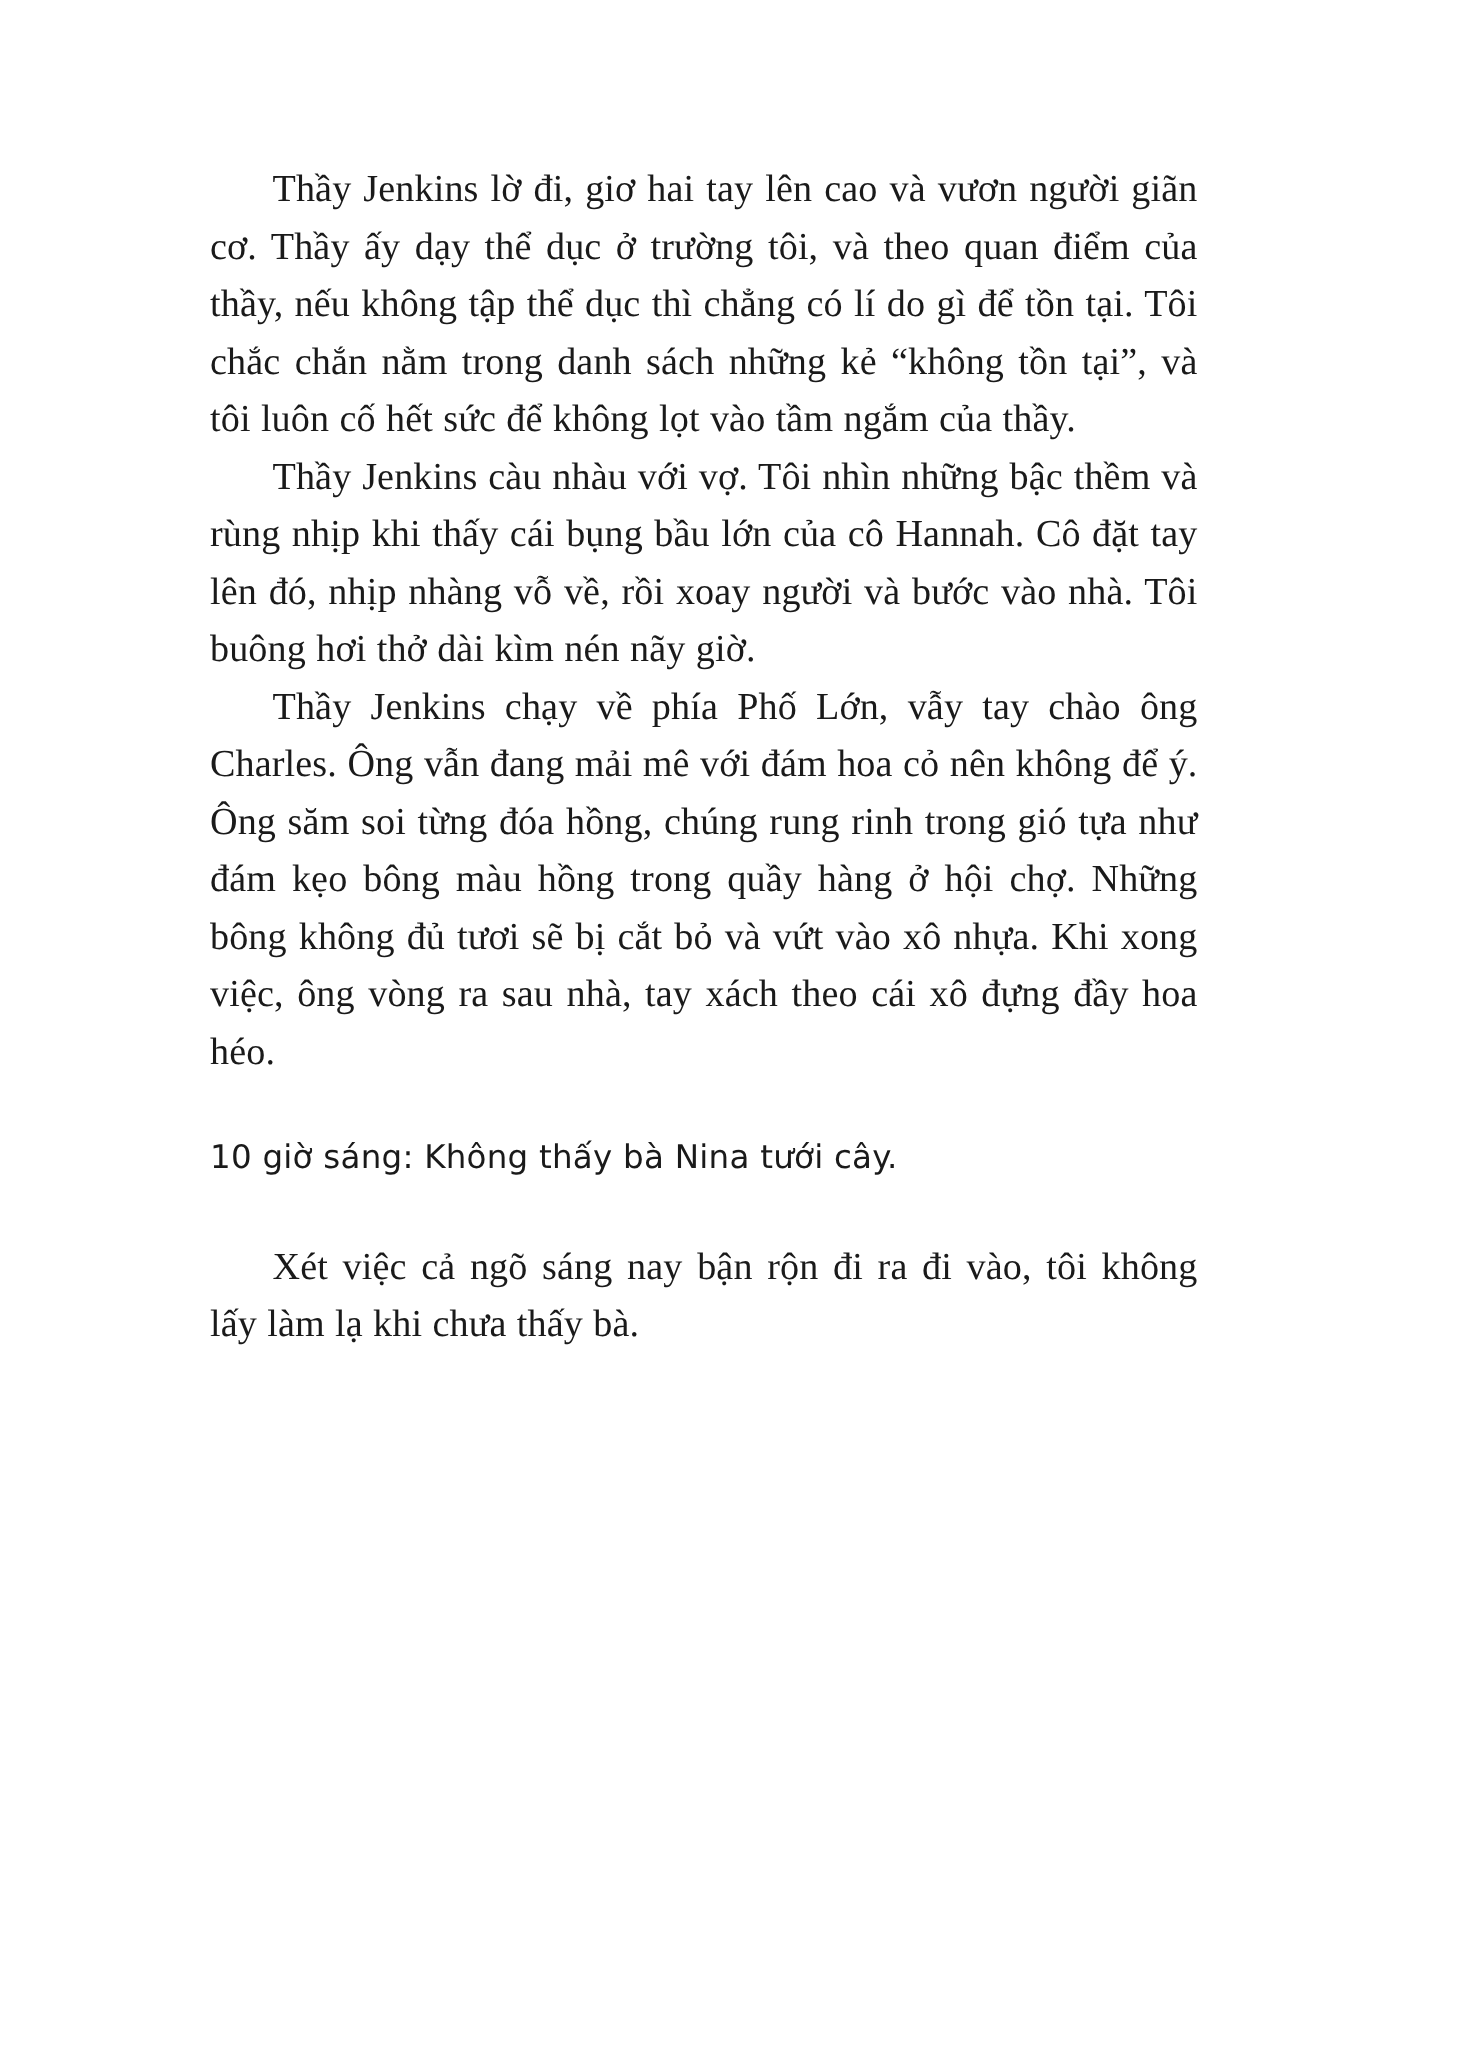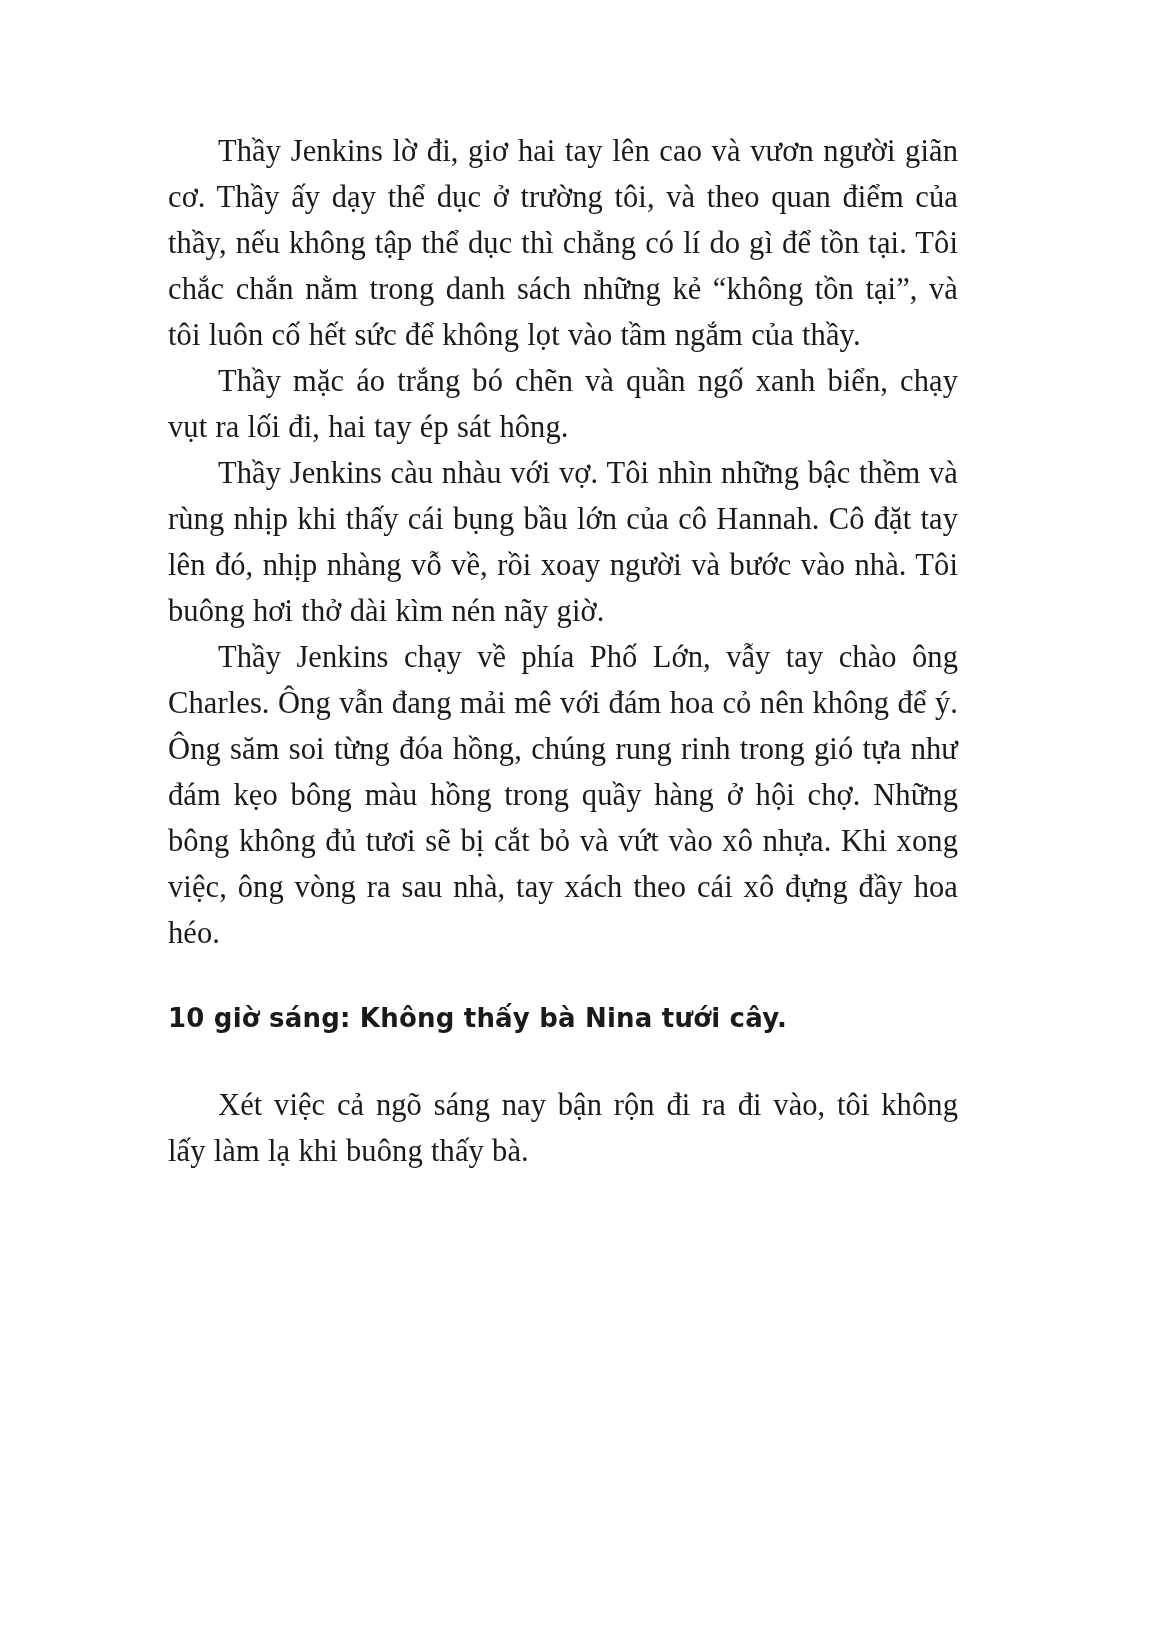--- a/index.html
+++ b/index.html
@@ -29,21 +29,21 @@
     line-height: 46px;
     text-align: justify;
     text-indent: 50px;
     letter-spacing: 0.1px;
     word-spacing: 0.5px;
   }
   .heading {
     margin: 0;
     font-family: "DejaVu Sans", sans-serif;
     font-size: 26px;
-    font-weight: bold;
+    font-weight: normal;
     line-height: 40px;
     letter-spacing: 0.2px;
   }
   .spacer-before-heading { height: 42px; }
   .spacer-after-heading { height: 44px; }
   .folio {
     position: absolute;
     left: 0;
     right: 0;
     top: 1478px;
@@ -55,27 +55,26 @@
   }
 </style>
 </head>
 <body>
 
 <div class="page">
 
   <div class="text-column">
 
     <p class="para">Thầy Jenkins lờ đi, giơ hai tay lên cao và vươn người giãn cơ. Thầy ấy dạy thể dục ở trường tôi, và theo quan điểm của thầy, nếu không tập thể dục thì chẳng có lí do gì để tồn tại. Tôi chắc chắn nằm trong danh sách những kẻ “không tồn tại”, và tôi luôn cố hết sức để không lọt vào tầm ngắm của thầy.</p>
-    <p class="para">Thầy mặc áo trắng bó chẽn và quần ngố xanh biển, chạy vụt ra lối đi, hai tay ép sát hông.</p>
     <p class="para">Thầy Jenkins càu nhàu với vợ. Tôi nhìn những bậc thềm và rùng nhịp khi thấy cái bụng bầu lớn của cô Hannah. Cô đặt tay lên đó, nhịp nhàng vỗ về, rồi xoay người và bước vào nhà. Tôi buông hơi thở dài kìm nén nãy giờ.</p>
     <p class="para">Thầy Jenkins chạy về phía Phố Lớn, vẫy tay chào ông Charles. Ông vẫn đang mải mê với đám hoa cỏ nên không để ý. Ông săm soi từng đóa hồng, chúng rung rinh trong gió tựa như đám kẹo bông màu hồng trong quầy hàng ở hội chợ. Những bông không đủ tươi sẽ bị cắt bỏ và vứt vào xô nhựa. Khi xong việc, ông vòng ra sau nhà, tay xách theo cái xô đựng đầy hoa héo.</p>
 
     <div class="spacer-before-heading"></div>
     <p class="heading">10 giờ sáng: Không thấy bà Nina tưới cây.</p>
     <div class="spacer-after-heading"></div>
 
-    <p class="para">Xét việc cả ngõ sáng nay bận rộn đi ra đi vào, tôi không lấy làm lạ khi buông thấy bà.</p>
+    <p class="para">Xét việc cả ngõ sáng nay bận rộn đi ra đi vào, tôi không lấy làm lạ khi chưa thấy bà.</p>
 
   </div>
 
   <div class="folio">12</div>
 
 </div>
 
 </body></html>

